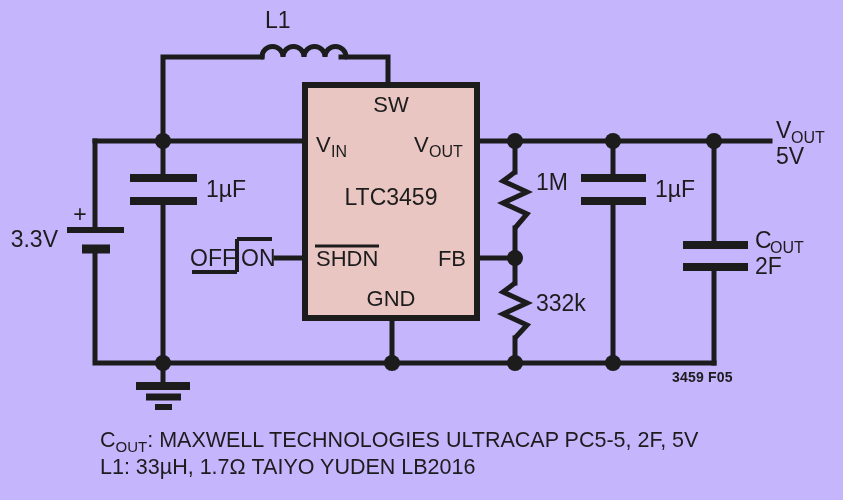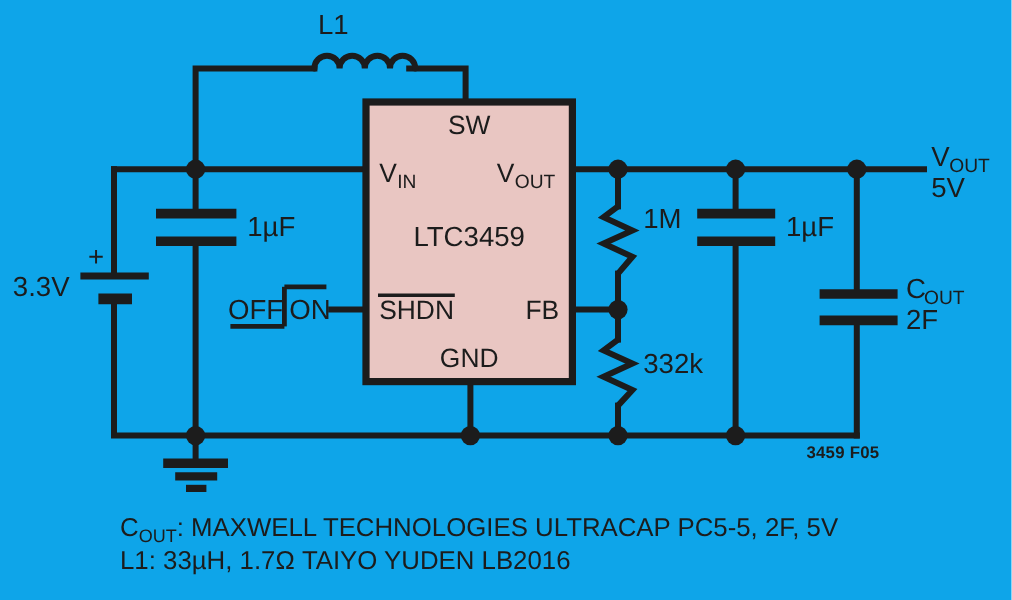--- a/index.html
+++ b/index.html
@@ -11,21 +11,21 @@
   body {
     width: 843px;
     height: 500px;
     font-family: "Liberation Sans", sans-serif;
     overflow: hidden;
   }
   #schematic-root {
     position: relative;
     width: 843px;
     height: 500px;
-    background: #0ea5e9;
+    background: #c4b5fd;
   }
   svg#circuit {
     display: block;
     width: 843px;
     height: 500px;
   }
   .wire {
     stroke: #1c1c1c;
     stroke-width: 5;
     fill: none;

